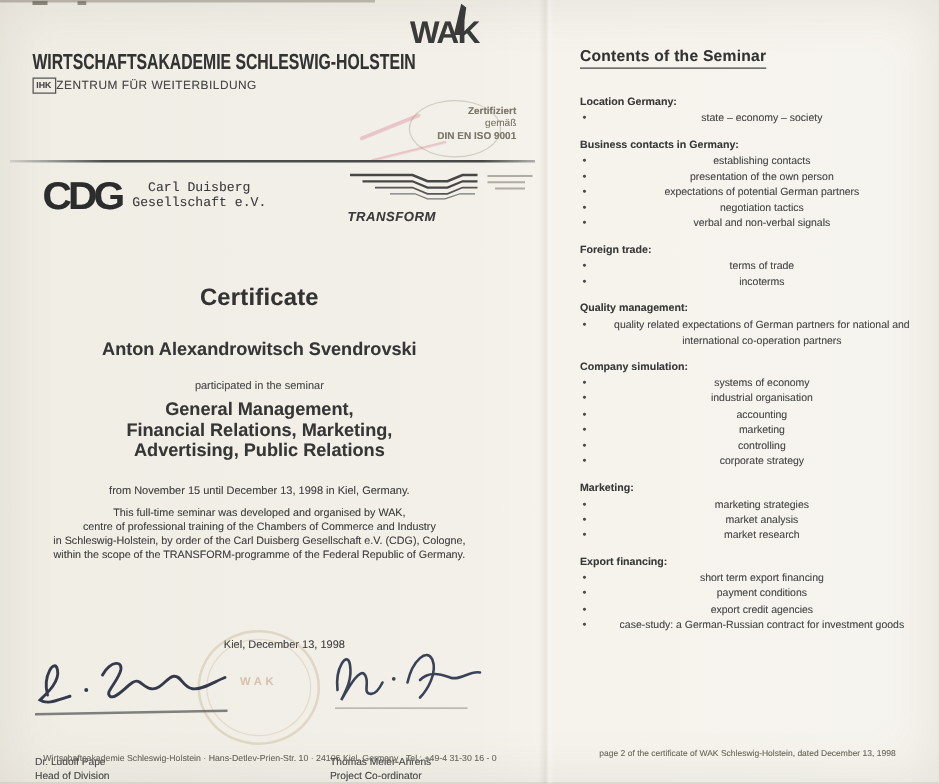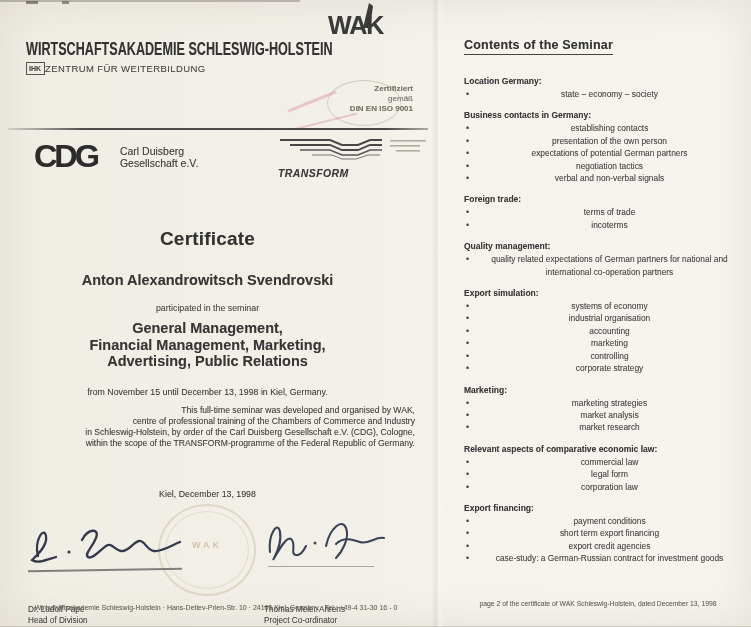--- a/index.html
+++ b/index.html
@@ -37,34 +37,34 @@
   .iso-l2 { font-size:8px; line-height:10px; }
   .smudge { position:absolute; background:rgba(205,100,120,.30); border-radius:2px; filter:blur(.6px); }
   .s1 { left:286px; top:100px; width:52px; height:2.5px; transform:rotate(-22deg); }
   .s2 { left:296px; top:120px; width:62px; height:2px; transform:rotate(-14deg); }
 
   .header-rule { position:absolute; left:8px; top:128px; width:420px; height:2px;
     background:linear-gradient(90deg,rgba(70,70,70,.15),#4e4e4e 18%,#474747 90%,rgba(70,70,70,.4)); }
 
   .cdg { position:absolute; left:34px; top:142px; display:flex; gap:8px; }
   .cdg-mark { font-size:31px; font-weight:900; letter-spacing:-3px; color:#2c2c2c; line-height:30px; transform:scaleX(1.05); transform-origin:left; }
-  .cdg-caption { font-family:Liberation Sans, sans-serif; font-size:10.5px; color:#3d3d3d; line-height:12px; padding-top:3px; margin-left:18px; }
+  .cdg-caption { font-family:Liberation Mono, monospace; font-size:10.5px; color:#3d3d3d; line-height:12px; padding-top:3px; margin-left:4px;text-align:center; }
 
   .transform-block { position:absolute; left:278px; top:136px; width:150px; }
   .transform-label { font-size:10.5px; font-weight:900; font-style:italic; color:#3b3b3b; letter-spacing:.4px; margin-top:1px; }
 
   .cx { position:absolute; left:0; width:415px; text-align:center; }
   .t-cert   { top:228px; font-size:19px; font-weight:bold; color:#333; letter-spacing:.2px; }
   .t-name   { top:272px; font-size:14.5px; font-weight:bold; color:#363636; }
   .t-part   { top:303px; font-size:8.8px; color:#4c4c4c; }
   .t-sem    { top:320px; font-size:14.5px; font-weight:bold; color:#363636; line-height:16.5px; }
   .t-dates  { top:387px; font-size:8.8px; }
-  .t-body   { top:405px; font-size:8.6px; line-height:11px;text-align:right; }
+  .t-body   { top:405px; font-size:8.6px; line-height:11px; }
   .t-see    { top:460px; font-size:8.8px; }
-  .t-kiel   { top:489px; font-size:8.8px; }
+  .t-kiel   { top:510px; font-size:8.8px;padding-left:20px; }
 
   .stamp { position:absolute; left:158px; top:504px; width:94px; height:88px;
     border:2px solid rgba(190,168,132,.35); border-radius:50%; }
   .stamp::before { content:""; position:absolute; inset:5px; border:1px solid rgba(190,168,132,.28); border-radius:50%; }
   .stamp-text { position:absolute; left:0; right:0; top:34px; text-align:center; font-size:9px; font-weight:bold;
     letter-spacing:3px; color:rgba(185,150,110,.5); text-shadow:none; }
 
   .sig-left-svg  { position:absolute; left:22px;  top:520px; }
   .sig-right-svg { position:absolute; left:260px; top:516px; }
   .sig-line-l { position:absolute; left:28px; top:569px; width:154px; height:1.5px; background:rgba(90,90,90,.75); transform:rotate(-1deg); }
@@ -144,21 +144,21 @@
       </svg>
       <div class="transform-label">TRANSFORM</div>
     </div>
 
     <div class="cx t-cert">Certificate</div>
     <div class="cx t-name">Anton Alexandrowitsch Svendrovski</div>
     <div class="cx t-part">participated in the seminar</div>
 
     <div class="cx t-sem">
       <div>General Management,</div>
-      <div>Financial Management, Marketing,</div>
+      <div>Financial Relations, Marketing,</div>
       <div>Advertising, Public Relations</div>
     </div>
 
     <div class="cx t-dates">from November 15 until December 13, 1998 in Kiel, Germany.</div>
 
     <div class="cx t-body">
       <div>This full-time seminar was developed and organised by WAK,</div>
       <div>centre of professional training of the Chambers of Commerce and Industry</div>
       <div>in Schleswig-Holstein, by order of the Carl Duisberg Gesellschaft e.V. (CDG), Cologne,</div>
       <div>within the scope of the TRANSFORM-programme of the Federal Republic of Germany.</div>
@@ -228,51 +228,43 @@
             <li>incoterms</li>
           </ul>
         </div>
         <div>
           <div class="sec-title">Quality management:</div>
           <ul class="sec-list">
             <li>quality related expectations of German partners for national and international co-operation partners</li>
           </ul>
         </div>
         <div>
-          <div class="sec-title">Export simulation:</div>
+          <div class="sec-title">Company simulation:</div>
           <ul class="sec-list">
             <li>systems of economy</li>
             <li>industrial organisation</li>
             <li>accounting</li>
             <li>marketing</li>
             <li>controlling</li>
             <li>corporate strategy</li>
           </ul>
         </div>
         <div>
           <div class="sec-title">Marketing:</div>
           <ul class="sec-list">
             <li>marketing strategies</li>
             <li>market analysis</li>
             <li>market research</li>
           </ul>
         </div>
         <div>
-          <div class="sec-title">Relevant aspects of comparative economic law:</div>
-          <ul class="sec-list">
-            <li>commercial law</li>
-            <li>legal form</li>
-            <li>corporation law</li>
-          </ul>
-        </div>
-        <div>
           <div class="sec-title">Export financing:</div>
           <ul class="sec-list">
+            <li>short term export financing</li>
             <li>payment conditions</li>
-            <li>short term export financing</li>
             <li>export credit agencies</li>
             <li>case-study: a German-Russian contract for investment goods</li>
           </ul>
         </div>
       </div>
     <div class="rfooter">page 2 of the certificate of WAK Schleswig-Holstein, dated December 13, 1998</div>
   </div>
 
 </div>
 

